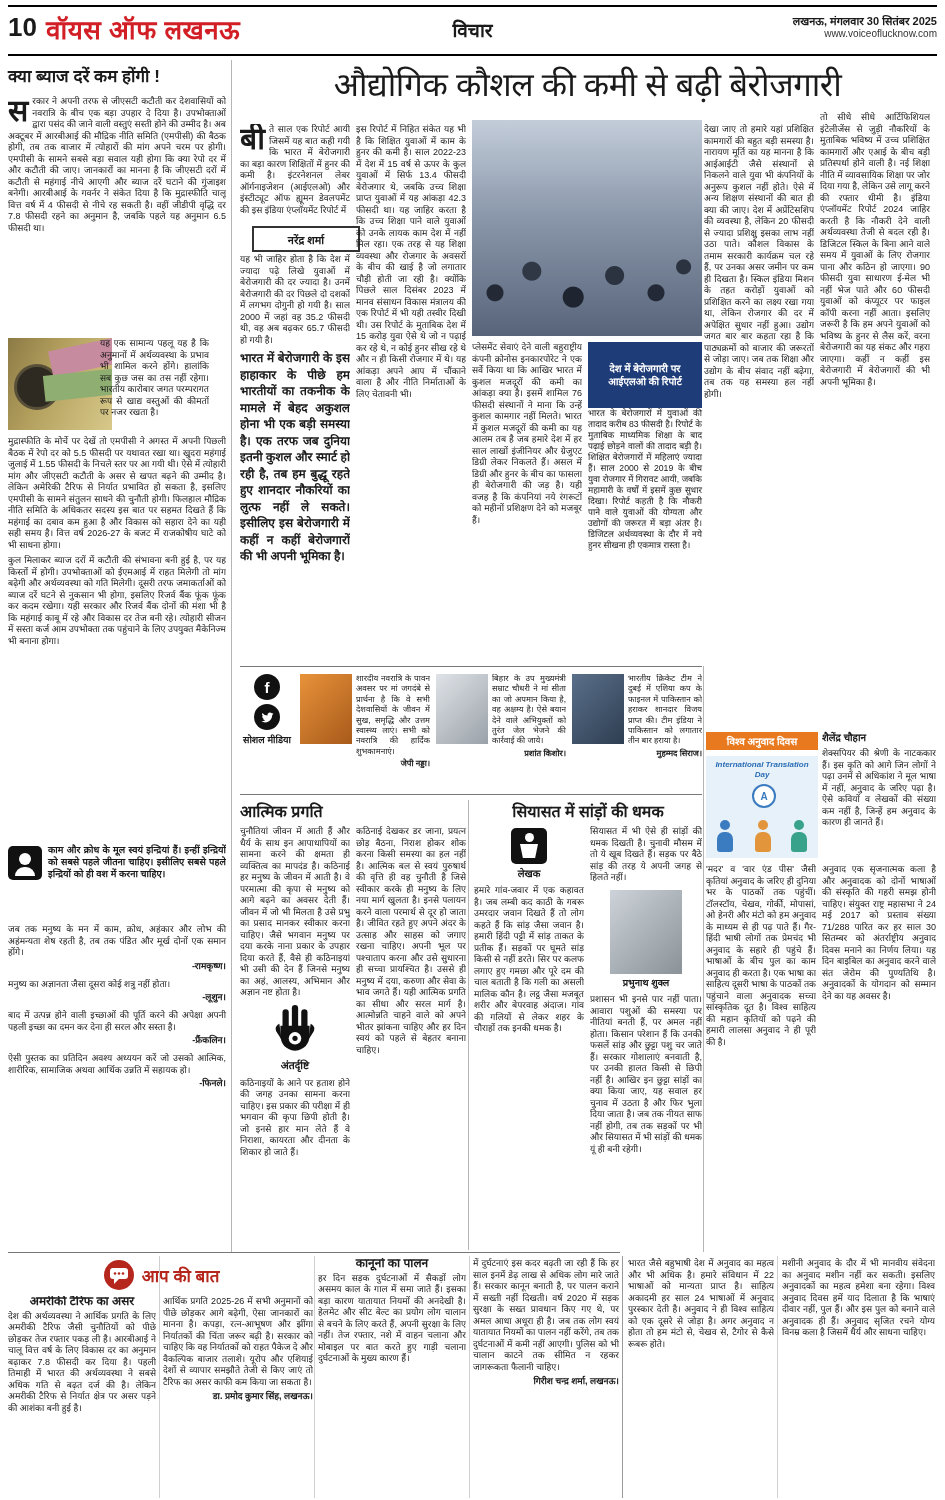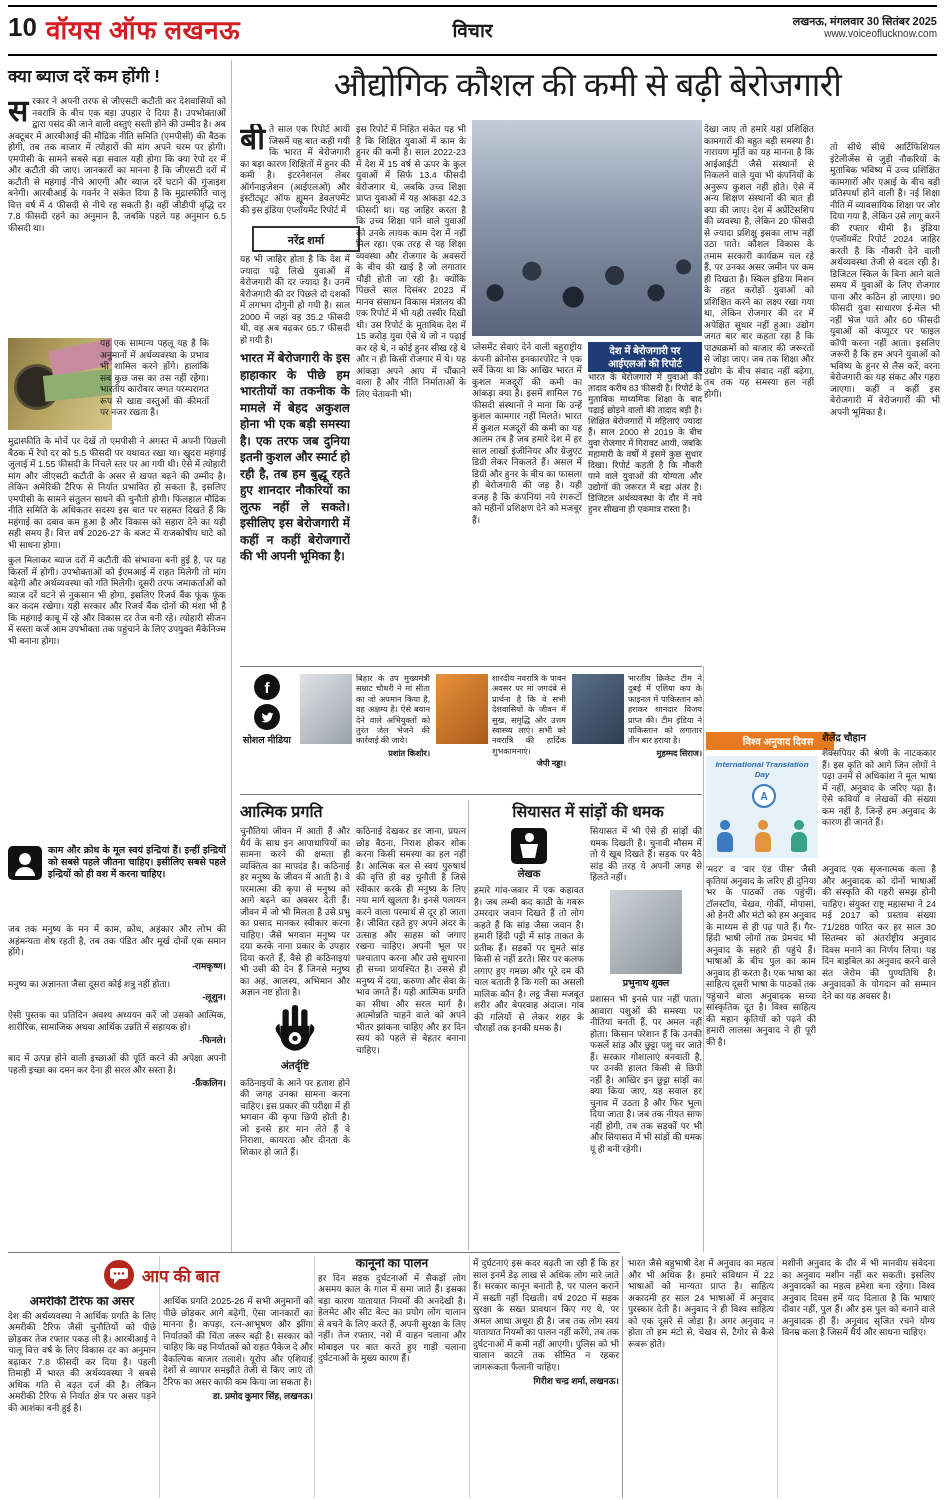--- a/index.html
+++ b/index.html
@@ -55,24 +55,24 @@
     background-image:
       radial-gradient(circle at 10% 80%, #242a35 8px, transparent 9px),
       radial-gradient(circle at 26% 70%, #303846 9px, transparent 10px),
       radial-gradient(circle at 44% 82%, #1f2530 10px, transparent 11px),
       radial-gradient(circle at 62% 72%, #2b3240 9px, transparent 10px),
       radial-gradient(circle at 80% 80%, #232936 8px, transparent 9px),
       radial-gradient(circle at 92% 68%, #2b3240 7px, transparent 8px),
       linear-gradient(180deg,#c3cdda 0%,#8a97aa 45%,#57647a 100%);}
   #ma-colC{left:472px;top:342px;width:110px;height:318px;}
   #ma-info{left:588px;top:342px;width:114px;height:318px;}
-  #ma-info .tit{background:#1e3c78;color:#fff;font-weight:800;font-size:10px;line-height:13px;text-align:center;padding:2px 4px;}
+  #ma-info .tit{background:#1e3c78;color:#fff;font-weight:800;font-size:10px;line-height:13px;text-align:center;padding:20px 4px;}
   #ma-info .bod{font-size:8.7px;line-height:11px;text-align:justify;}
   #ma-colD{left:704px;top:124px;width:110px;height:536px;}
-  #ma-colE{left:820px;top:142px;width:110px;height:536px;margin-left:10px;}
+  #ma-colE{left:820px;top:112px;width:110px;height:536px;}
   #ma-rule{left:240px;top:666px;width:462px;}
   #v-right{left:703px;top:666px;height:586px;}
 
   
   #sm-band{left:240px;top:674px;width:462px;height:116px;display:flex;gap:6px;}
   .sm-label{width:54px;text-align:center;}
   .circle-icon{display:flex;align-items:center;justify-content:center;width:26px;height:26px;border-radius:50%;background:#111;color:#fff;font-weight:800;font-size:15px;margin:0 auto 4px auto;}
   .sm-label .lbl{font-size:9.5px;font-weight:800;line-height:11px;}
   .sm-item{flex:1;display:flex;gap:4px;min-width:0;}
   .sm-photo{width:52px;height:70px;flex:none;}
@@ -99,21 +99,21 @@
   .author-iconblock .lbl{font-size:10px;font-weight:800;}
   .sq2{display:inline-block;width:36px;height:36px;background:#111;border-radius:5px;position:relative;}
   .sq2 .h{position:absolute;left:14px;top:5px;width:9px;height:9px;border-radius:50%;background:#fff;}
   .sq2 .pod{position:absolute;left:9px;top:16px;width:18px;height:14px;background:#fff;clip-path:polygon(0 0,100% 0,84% 100%,16% 100%);}
   .author-photoblock{text-align:center;margin:6px 0;}
   .author-photo{width:72px;height:84px;margin:0 auto;background:linear-gradient(135deg,#cdd3d8,#8a9298);}
   .author-name{font-size:9.5px;font-weight:800;margin-top:3px;}
 
   
   #tr-head{left:706px;top:668px;width:230px;height:56px;background:#faf0cf;color:#b4541e;font-size:16.5px;line-height:25px;font-weight:800;text-align:center;padding:3px 2px;box-sizing:border-box;}
-  #tr-label{left:706px;top:732px;width:112px;height:18px;background:#e8791e;color:#fff;font-weight:800;font-size:10px;display:flex;align-items:center;justify-content:center;padding-left:16px;}
+  #tr-label{left:706px;top:732px;width:112px;height:18px;background:#e8791e;color:#fff;font-weight:800;font-size:10px;display:flex;align-items:center;justify-content:center;}
   #tr-illus{left:706px;top:756px;width:112px;height:102px;background:#e7f1fa;overflow:hidden;}
   #tr-illus .cap{position:absolute;left:4px;top:4px;width:104px;font-size:8px;font-weight:800;font-style:italic;color:#2a6db5;line-height:9.5px;text-align:center;}
   .fig{position:absolute;bottom:6px;width:18px;}
   .fig .fh{width:10px;height:10px;border-radius:50%;margin:0 auto;}
   .fig .ft{width:16px;height:20px;border-radius:7px 7px 3px 3px;margin:2px auto 0 auto;}
   #fig1{left:10px;} #fig1 .fh,#fig1 .ft{background:#3b7bbf;}
   #fig2{left:48px;} #fig2 .fh,#fig2 .ft{background:#e2953b;}
   #fig3{left:84px;} #fig3 .fh,#fig3 .ft{background:#38a28a;}
   #tr-bub{position:absolute;left:46px;top:28px;width:20px;height:20px;border-radius:50%;background:#fff;border:2px solid #3b7bbf;color:#3b7bbf;font-size:10px;font-weight:800;display:flex;align-items:center;justify-content:center;}
   #tr-author{left:822px;top:730px;width:114px;height:14px;font-weight:800;font-size:10px;}
@@ -181,26 +181,26 @@
   <div class="abs" id="th-quotes">
     <div class="quote">
       <div class="qt">जब तक मनुष्य के मन में काम, क्रोध, अहंकार और लोभ की अहंमन्यता शेष रहती है, तब तक पंडित और मूर्ख दोनों एक समान होंगे।</div>
       <div class="qa">-रामकृष्ण।</div>
     </div>
     <div class="quote">
       <div class="qt">मनुष्य का अज्ञानता जैसा दूसरा कोई शत्रु नहीं होता।</div>
       <div class="qa">-लूशुन।</div>
     </div>
     <div class="quote">
+      <div class="qt">बाद में उत्पन्न होने वाली इच्छाओं की पूर्ति करने की अपेक्षा अपनी पहली इच्छा का दमन कर देना ही सरल और सस्ता है।</div>
+      <div class="qa">-फ्रैंकलिन।</div>
+    </div>
+    <div class="quote">
       <div class="qt">ऐसी पुस्तक का प्रतिदिन अवश्य अध्ययन करें जो उसको आत्मिक, शारीरिक, सामाजिक अथवा आर्थिक उन्नति में सहायक हो।</div>
       <div class="qa">-फिनले।</div>
-    </div>
-    <div class="quote">
-      <div class="qt">बाद में उत्पन्न होने वाली इच्छाओं की पूर्ति करने की अपेक्षा अपनी पहली इच्छा का दमन कर देना ही सरल और सस्ता है।</div>
-      <div class="qa">-फ्रैंकलिन।</div>
     </div>
   </div>
 
   <div class="abs" id="ma-head">औद्योगिक कौशल की कमी से बढ़ी बेरोजगारी</div>
   <div class="abs bt" id="ma-colA">
     <span class="dropcap">बी</span><span>ते साल एक रिपोर्ट आयी जिसमें यह बात कही गयी कि भारत में बेरोजगारी का बड़ा कारण शिक्षितों में हुनर की कमी है। इंटरनेशनल लेबर ऑर्गनाइजेशन (आईएलओ) और इंस्टीट्यूट ऑफ ह्यूमन डेवलपमेंट की इस इंडिया एंप्लॉयमेंट रिपोर्ट में</span>
   </div>
   <div class="abs" id="ma-byline">नरेंद्र शर्मा</div>
   <div class="abs bt" id="ma-colA2">यह भी जाहिर होता है कि देश में ज्यादा पढ़े लिखे युवाओं में बेरोजगारी की दर ज्यादा है। उनमें बेरोजगारी की दर पिछले दो दशकों में लगभग दोगुनी हो गयी है। साल 2000 में जहां वह 35.2 फीसदी थी, वह अब बढ़कर 65.7 फीसदी हो गयी है।</div>
   <div class="abs" id="ma-pull">भारत में बेरोजगारी के इस हाहाकार के पीछे हम भारतीयों का तकनीक के मामले में बेहद अकुशल होना भी एक बड़ी समस्या है। एक तरफ जब दुनिया इतनी कुशल और स्मार्ट हो रही है, तब हम बुद्धू रहते हुए शानदार नौकरियों का लुत्फ नहीं ले सकते। इसीलिए इस बेरोजगारी में कहीं न कहीं बेरोजगारों की भी अपनी भूमिका है।</div>
@@ -222,31 +222,31 @@
     <div class="sm-label">
       <span class="circle-icon">f</span>
       <span class="circle-icon">
         <svg viewBox="0 0 24 24" width="15" height="15" fill="#fff">
             <path d="M22 5.8c-.7.3-1.5.6-2.3.7.8-.5 1.4-1.3 1.7-2.2-.8.5-1.6.8-2.5 1a4 4 0 0 0-6.9 3.6A11.3 11.3 0 0 1 3.8 4.6a4 4 0 0 0 1.2 5.3c-.6 0-1.2-.2-1.8-.5v.1a4 4 0 0 0 3.2 3.9c-.6.2-1.2.2-1.8.1a4 4 0 0 0 3.7 2.8A8 8 0 0 1 2 18a11.3 11.3 0 0 0 6.1 1.8c7.4 0 11.4-6.1 11.4-11.4v-.5c.8-.6 1.5-1.3 2-2.1z"></path>
           </svg>
       </span>
       <div class="lbl">सोशल मीडिया</div>
     </div>
     <div class="sm-item">
+      <div class="sm-photo" id="sm-p1"></div>
+      <div class="sm-text">
+        <span>शारदीय नवरात्रि के पावन अवसर पर मां जगदंबे से प्रार्थना है कि वे सभी देशवासियों के जीवन में सुख, समृद्धि और उत्तम स्वास्थ्य लाएं। सभी को नवरात्रि की हार्दिक शुभकामनाएं।</span>
+        <div class="sm-author">जेपी नड्डा।</div>
+      </div>
+    </div>
+    <div class="sm-item">
       <div class="sm-photo" id="sm-p2"></div>
       <div class="sm-text">
         <span>बिहार के उप मुख्यमंत्री सम्राट चौधरी ने मां सीता का जो अपमान किया है, वह अक्षम्य है। ऐसे बयान देने वाले अभियुक्तों को तुरंत जेल भेजने की कार्रवाई की जाये।</span>
         <div class="sm-author">प्रशांत किशोर।</div>
-      </div>
-    </div>
-    <div class="sm-item">
-      <div class="sm-photo" id="sm-p1"></div>
-      <div class="sm-text">
-        <span>शारदीय नवरात्रि के पावन अवसर पर मां जगदंबे से प्रार्थना है कि वे सभी देशवासियों के जीवन में सुख, समृद्धि और उत्तम स्वास्थ्य लाएं। सभी को नवरात्रि की हार्दिक शुभकामनाएं।</span>
-        <div class="sm-author">जेपी नड्डा।</div>
       </div>
     </div>
     <div class="sm-item">
       <div class="sm-photo" id="sm-p3"></div>
       <div class="sm-text">
         <span>भारतीय क्रिकेट टीम ने दुबई में एशिया कप के फाइनल में पाकिस्तान को हराकर शानदार विजय प्राप्त की। टीम इंडिया ने पाकिस्तान को लगातार तीन बार हराया है।</span>
         <div class="sm-author">मुहम्मद सिराज।</div>
       </div>
     </div>
   </div>

